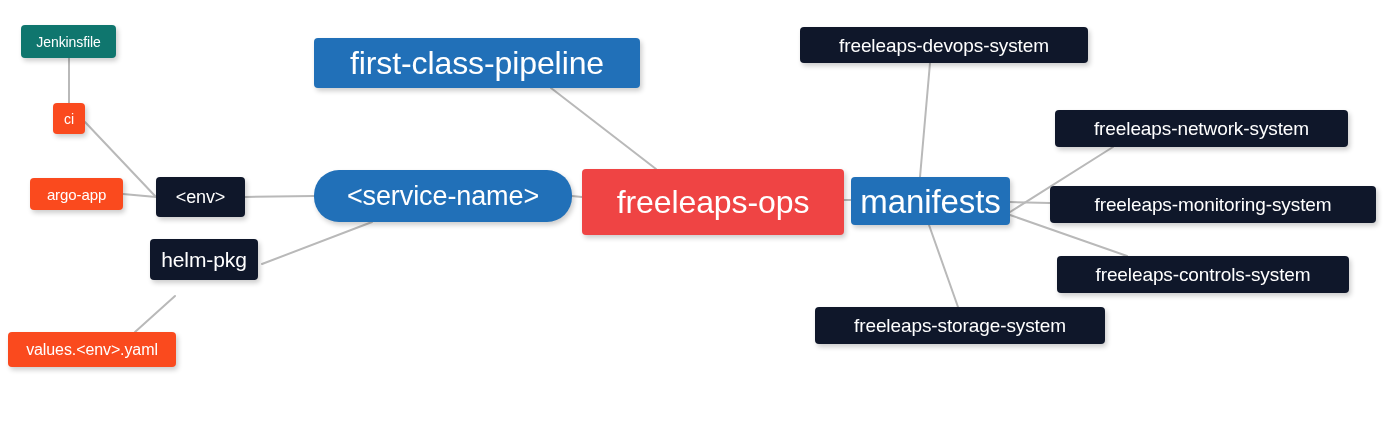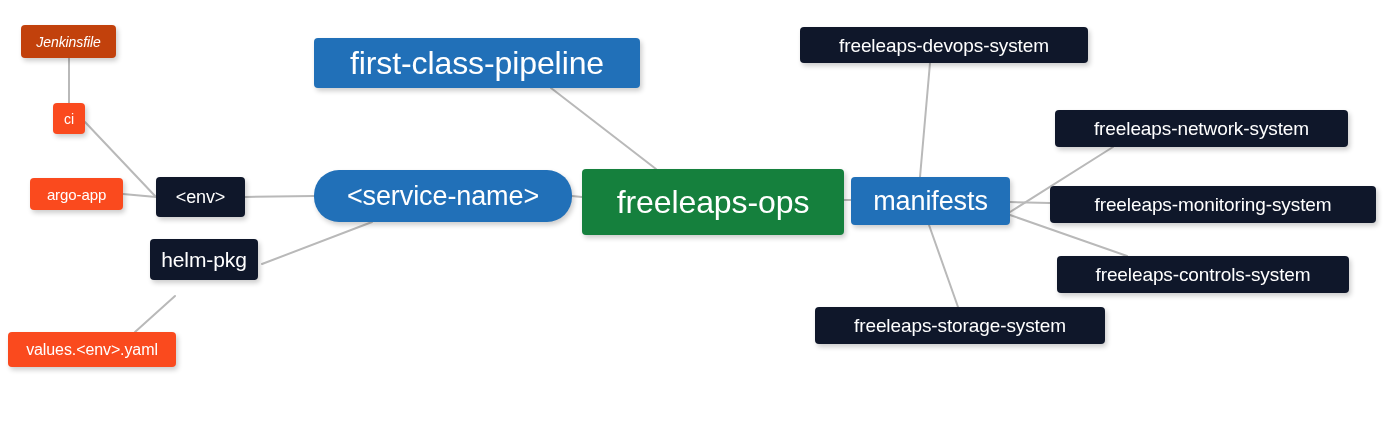--- a/index.html
+++ b/index.html
@@ -43,25 +43,25 @@
     border-radius: 4px;
     box-shadow: 2px 3px 5px rgba(0,0,0,0.20);
     line-height: 1;
     letter-spacing: -0.1px;
     -webkit-font-smoothing: antialiased;
   }
   .node-label {
     display: block;
   }
   
-  .c-root   { background: #15803d; }
+  .c-root   { background: #ef4444; }
   .c-blue   { background: #2170b8; }
   .c-green  { background: #0f172a; }
   .c-red    { background: #fa4a1e; text-align: right; }
-  .c-orange { background: #c2410c; font-style: italic; }
+  .c-orange { background: #0f766e; }
 </style>
 </head>
 <body>
 
 <div id="mindmap-canvas">
 
   <svg id="edge-layer" viewBox="0 0 1390 421" width="1390" height="421" xmlns="http://www.w3.org/2000/svg">
       <line x1="69" y1="58" x2="69" y2="103" class="edge-line" stroke="#b9b9b9"></line>
       <line x1="85" y1="122" x2="156" y2="197" class="edge-line" stroke="#b9b9b9"></line>
       <line x1="123" y1="194" x2="156" y2="197" class="edge-line" stroke="#b9b9b9"></line>
@@ -99,21 +99,21 @@
       </div>
       <div class="node c-blue" style="left: 314px; top: 38px; width: 326px; height: 50px; font-size: 32px;">
         <span class="node-label">first-class-pipeline</span>
       </div>
       <div class="node c-blue" style="left: 314px; top: 170px; width: 258px; height: 52px; font-size: 27px; border-radius: 25px;">
         <span class="node-label">&lt;service-name&gt;</span>
       </div>
       <div class="node c-root" style="left: 582px; top: 169px; width: 262px; height: 66px; font-size: 32px;">
         <span class="node-label">freeleaps-ops</span>
       </div>
-      <div class="node c-blue" style="left: 851px; top: 177px; width: 159px; height: 48px; font-size: 27px;">
+      <div class="node c-blue" style="left: 851px; top: 177px; width: 159px; height: 48px; font-size: 33px;">
         <span class="node-label">manifests</span>
       </div>
       <div class="node c-green" style="left: 800px; top: 27px; width: 288px; height: 36px; font-size: 19px;">
         <span class="node-label">freeleaps-devops-system</span>
       </div>
       <div class="node c-green" style="left: 1055px; top: 110px; width: 293px; height: 37px; font-size: 19px;">
         <span class="node-label">freeleaps-network-system</span>
       </div>
       <div class="node c-green" style="left: 1050px; top: 186px; width: 326px; height: 37px; font-size: 19px;">
         <span class="node-label">freeleaps-monitoring-system</span>

